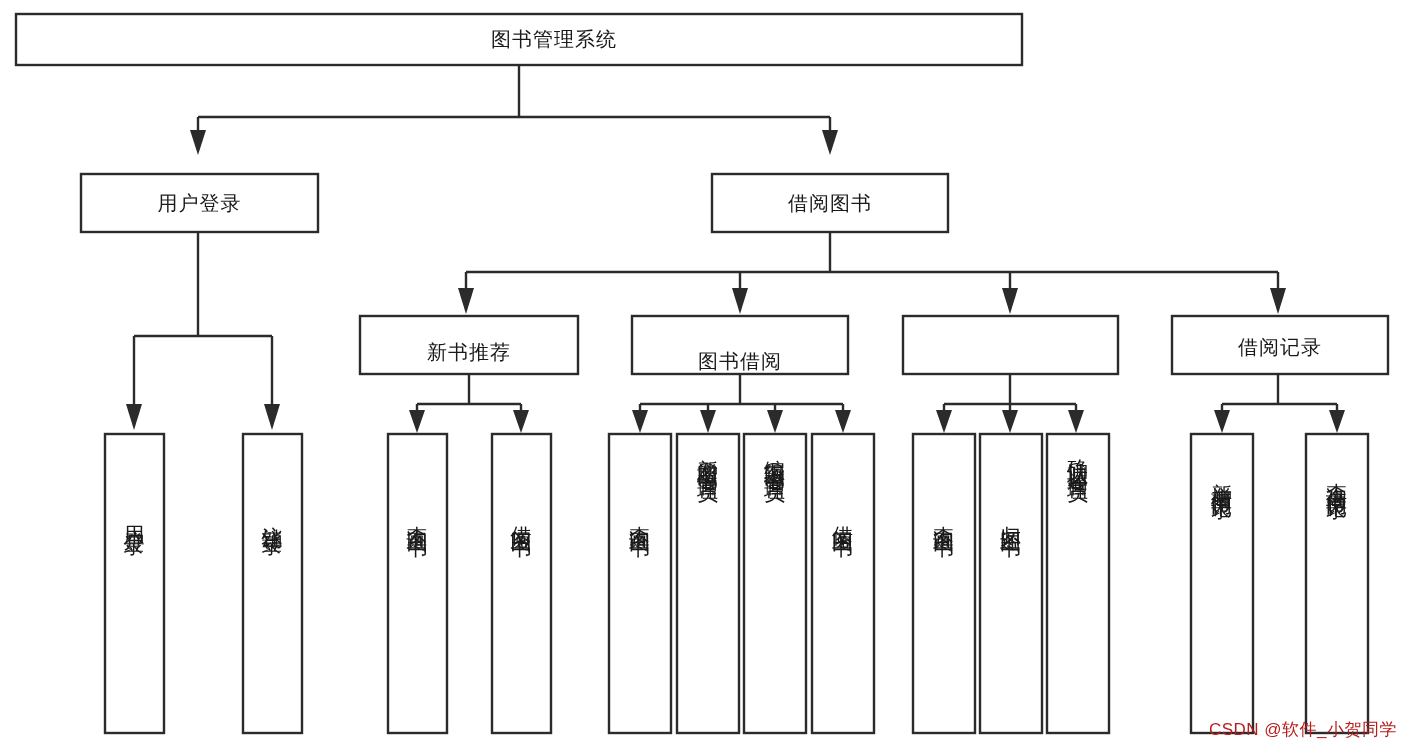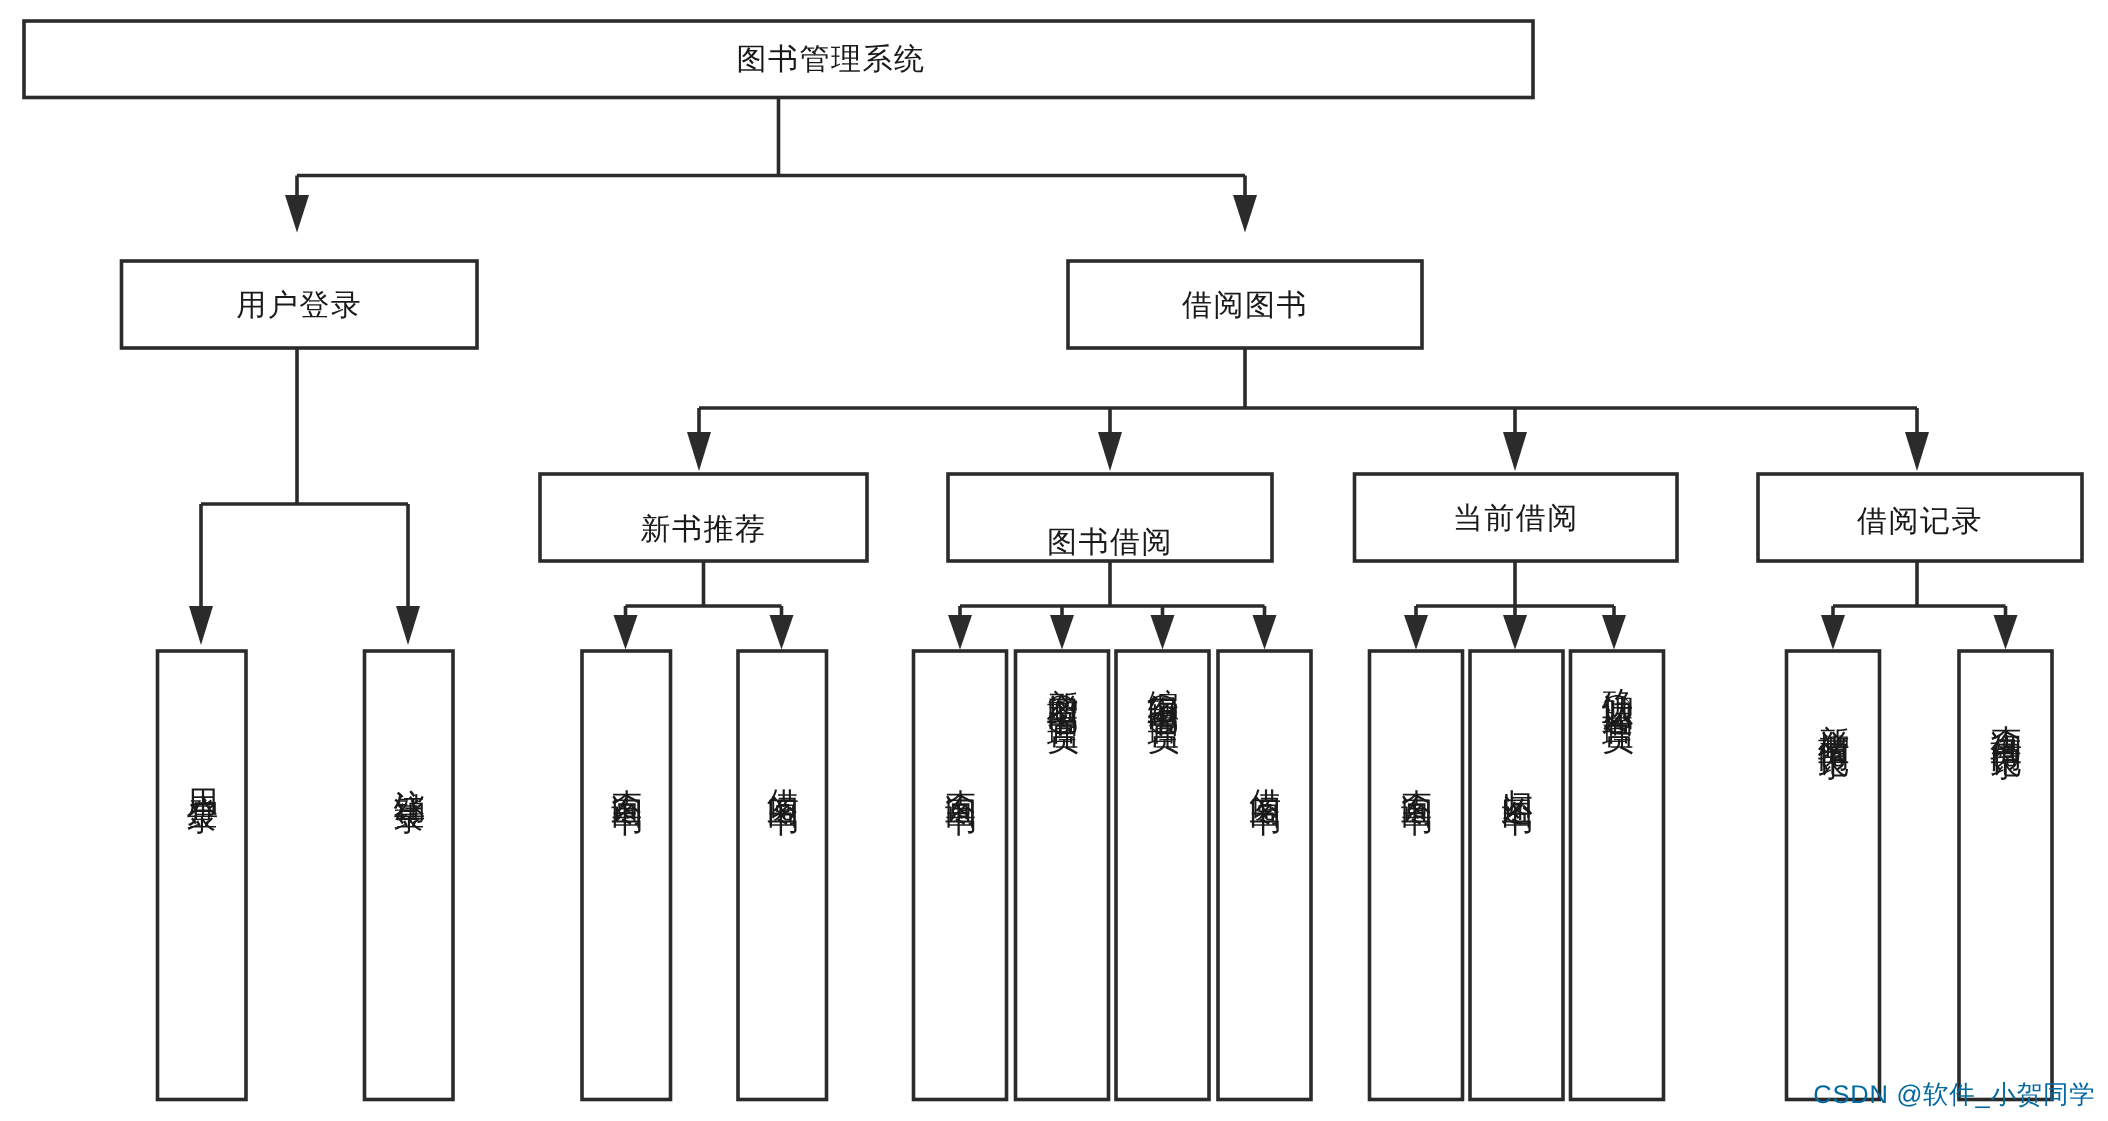--- a/index.html
+++ b/index.html
@@ -69,21 +69,21 @@
     letter-spacing: 1px;
     pointer-events: none;
     white-space: nowrap;
   }
   #watermark {
     position: absolute;
     right: 8px;
     bottom: 6px;
     font-family: "Liberation Sans", "DejaVu Sans", sans-serif;
     font-size: 17px;
-    color: #0369a1;
+    color: #b91c1c;
     letter-spacing: 0.5px;
     white-space: nowrap;
   }
 </style>
 </head>
 <body>
 
 <div id="diagram-root">
 
   <svg class="tree-canvas" viewBox="0 0 1405 747">
@@ -193,21 +193,20 @@
   <div class="box-label-abs" style="left:16px; top:14px; width:1076px; height:51px;">图书管理系统</div>
 
   <div class="box-label-abs" style="left:81px; top:174px; width:237px; height:58px;">用户登录</div>
 
   <div class="box-label-abs" style="left:712px; top:174px; width:236px; height:58px;">借阅图书</div>
 
   <div class="box-label-abs" style="left:360px; top:316px; width:218px; height:73px;">新书推荐</div>
 
   <div class="box-label-abs" style="left:632px; top:316px; width:216px; height:58px;margin-top:16px;">图书借阅</div>
 
-  <div class="box-label-abs" style="left:903px; top:316px; width:215px; height:58px;">当前借阅</div>
 
   <div class="box-label-abs" style="left:1172px; top:316px; width:216px; height:62px;">借阅记录</div>
 
   <div class="leaf-label-wrap" style="left:105px; top:434px; width:59px; height:299px; padding-top:75px;">
     <span class="leaf-label-vertical">用户登录</span>
   </div>
 
   <div class="leaf-label-wrap" style="left:243px; top:434px; width:59px; height:299px; padding-top:75px;">
     <span class="leaf-label-vertical">注销登录</span>
   </div>

